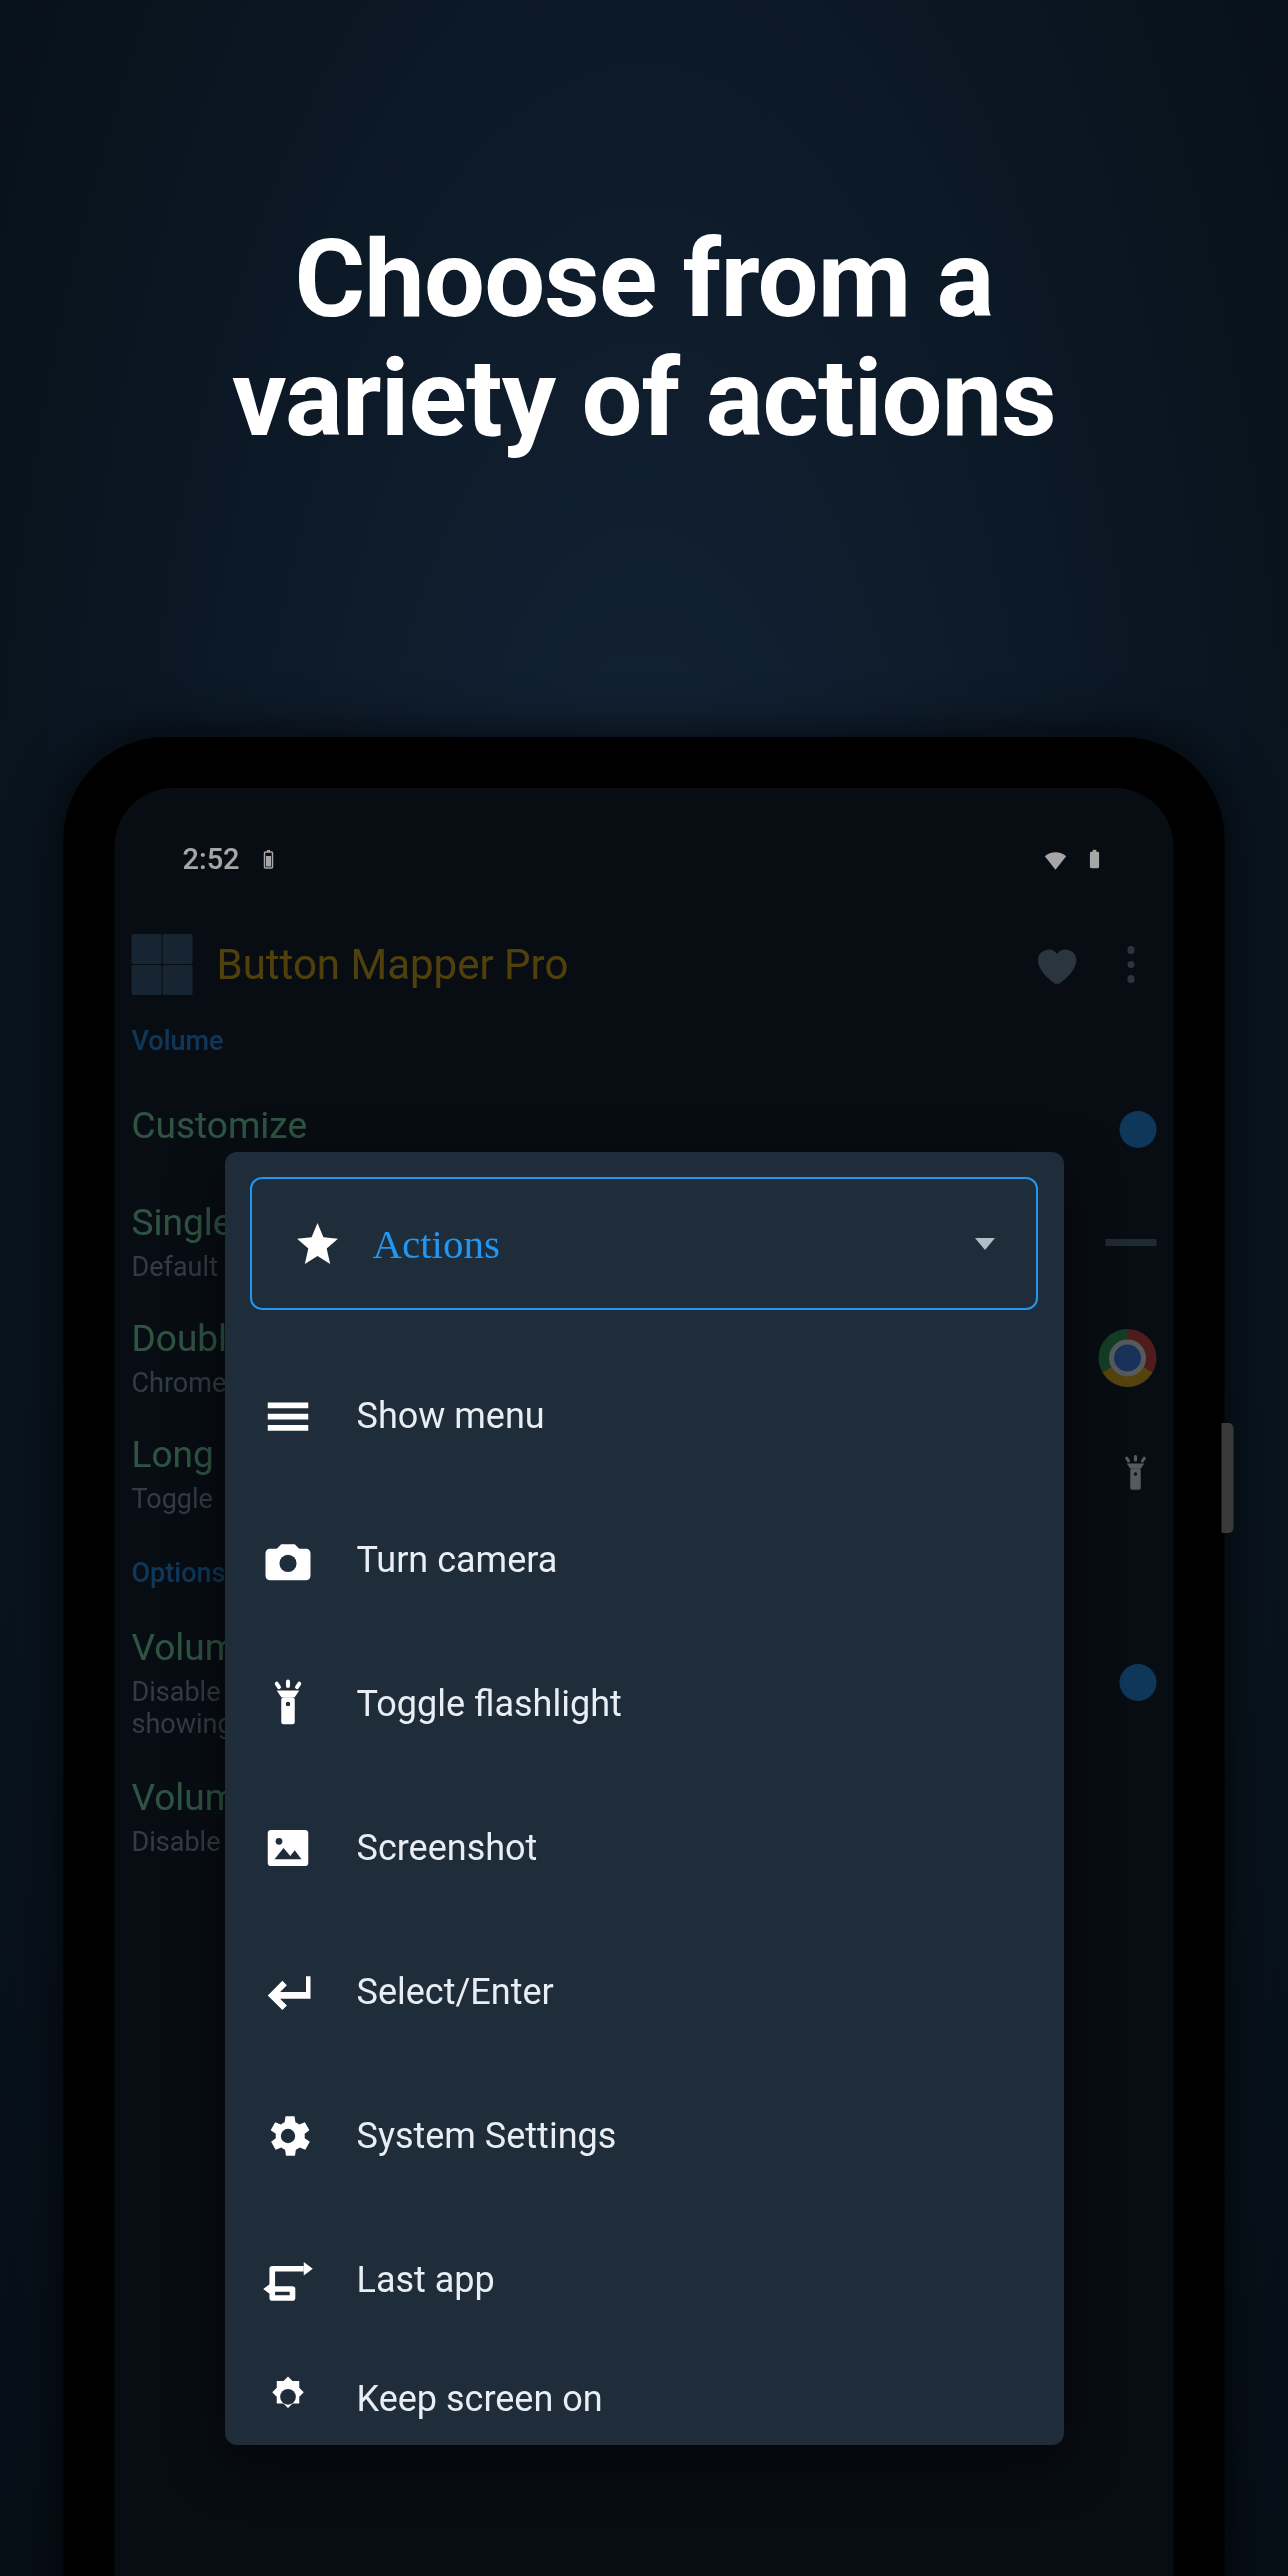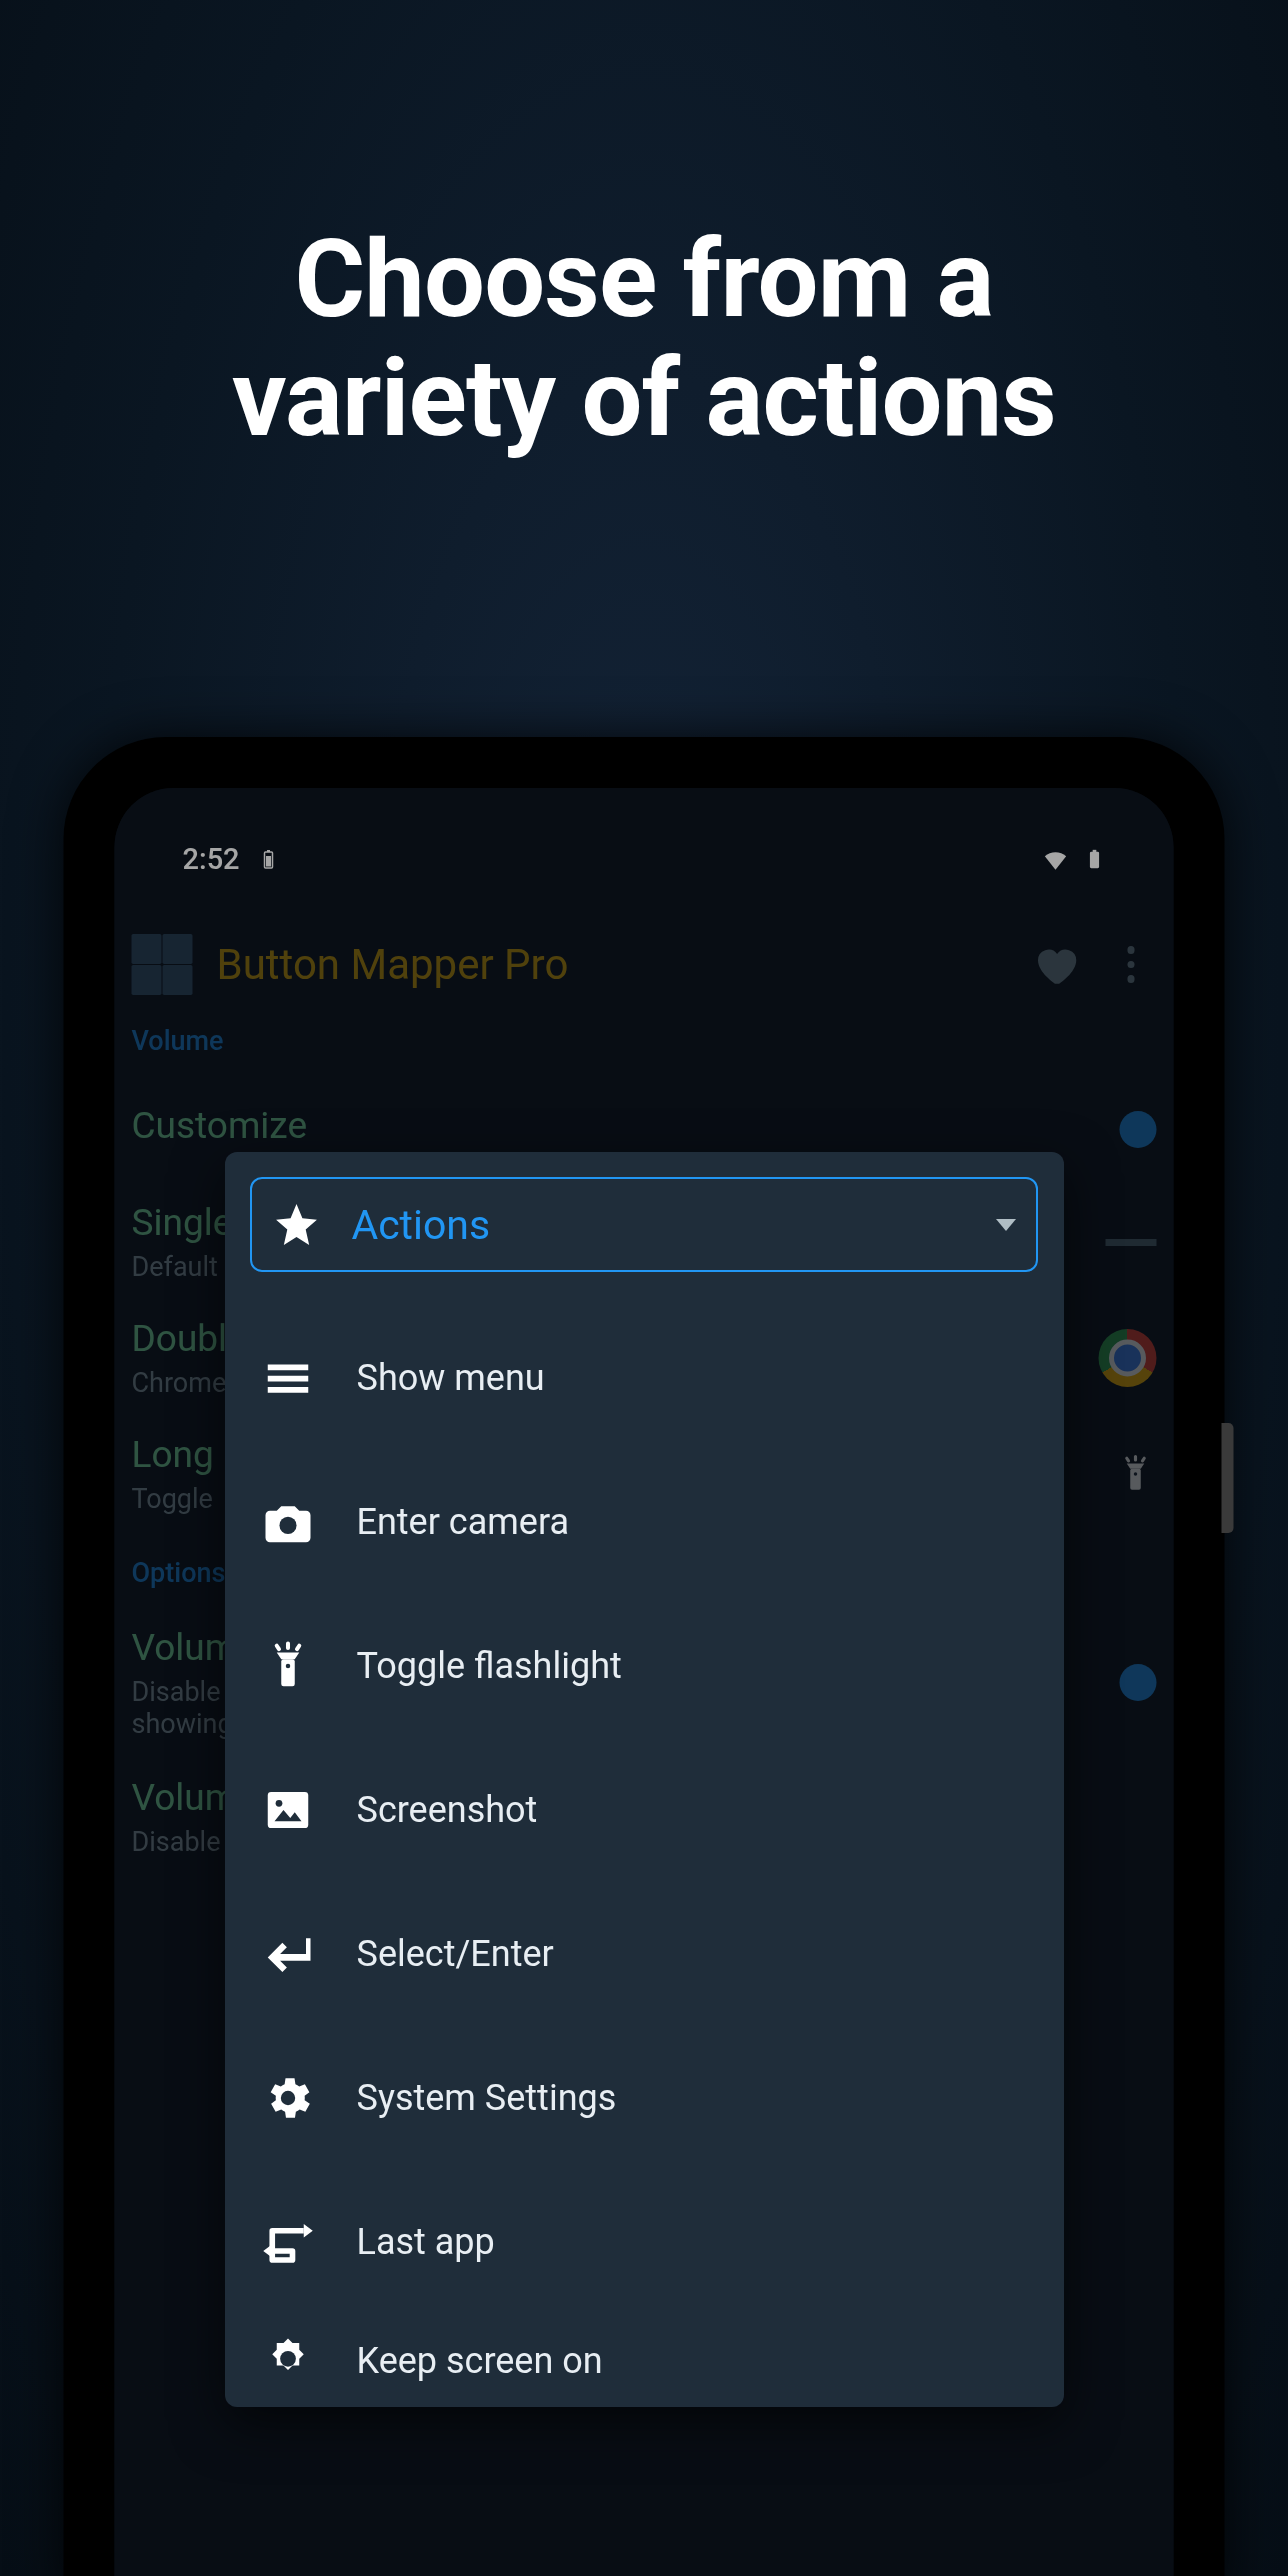--- a/index.html
+++ b/index.html
@@ -143,26 +143,27 @@
     left: 50%;
     transform: translateX(-50%);
     width: 839px;
     background: #1f2d3a;
     border-radius: 12px;
     box-shadow: 0 17px 51px rgba(0,0,0,0.6);
     padding: 25.4px 0 0 0;
   }
   .dropdown-header {
     margin: 0 25.4px 34px 25.4px;
-    height: 95px;
+    height: 133px;
     border: 2.5px solid #2196f3;
     border-radius: 12px;
     display: flex;
     align-items: center;
-    padding: 0 20px;
+    padding: 0 41px;
+    font-family: Liberation Serif, serif;
   }
   .dropdown-header-icon {
     width: 49px; height: 49px; margin-right: 30.5px;
   }
   .dropdown-header-label {
     color: #2196f3;
     font-size: 41px;
     font-weight: 400;
     flex: 1;
   }
@@ -374,21 +375,21 @@
               </svg>
             </div>
           <div class="action-label">Show menu</div>
         </div>
         <div class="action-item">
           <div class="action-icon">
               <svg viewBox="0 0 24 24">
                 <use href="#i-camera"></use>
               </svg>
             </div>
-          <div class="action-label">Enter camera</div>
+          <div class="action-label">Turn camera</div>
         </div>
         <div class="action-item">
           <div class="action-icon">
               <svg viewBox="0 0 24 24">
                 <use href="#i-flashlight"></use>
               </svg>
             </div>
           <div class="action-label">Toggle flashlight</div>
         </div>
         <div class="action-item">

